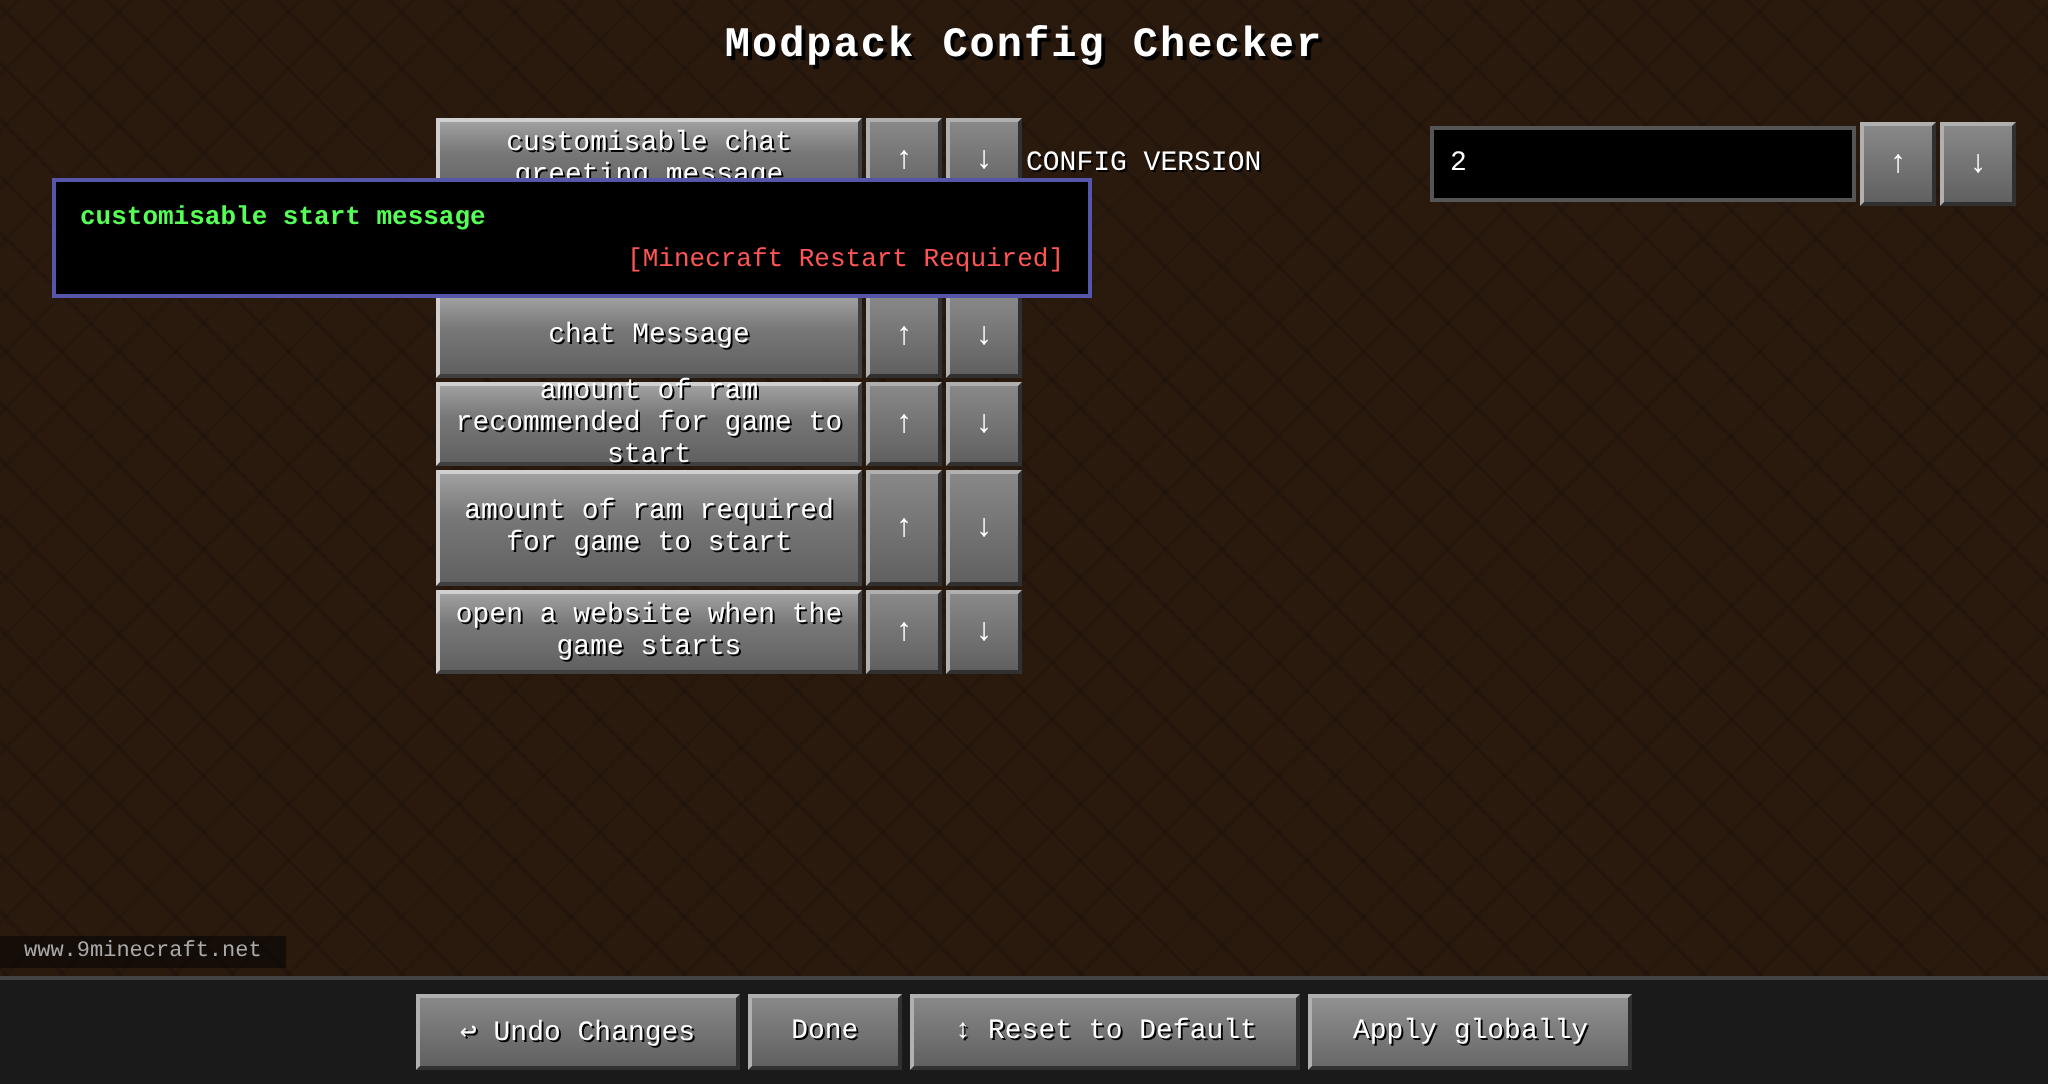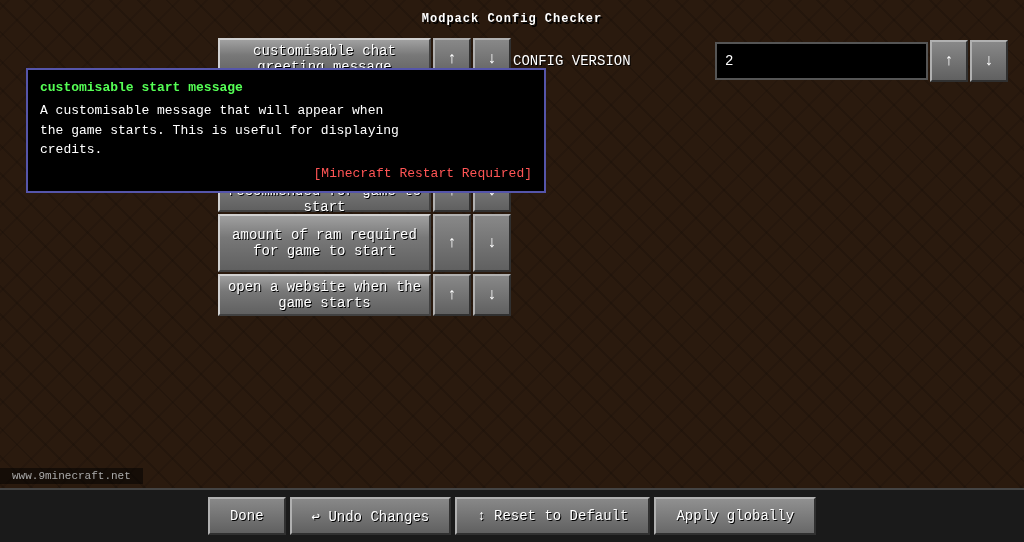--- a/index.html
+++ b/index.html
@@ -59,24 +59,24 @@
       width: 100%;
       height: 100%;
       display: flex;
       flex-direction: column;
       align-items: center;
       padding: 12px 16px 0;
     }
 
     .title {
       color: #ffffff;
-      font-size: 12px;
+      font-size: 21px;
       font-weight: bold;
       letter-spacing: 1px;
-      margin-bottom: 12px;
+      margin-bottom: 24px;
       text-shadow: 2px 2px 0 #000;
       font-family: 'Courier New', monospace;
     }
 
     .content-area {
       width: 100%;
       flex: 1;
       position: relative;
       display: flex;
       flex-direction: row;
@@ -290,32 +290,31 @@
       <div class="side-btn">
         <span>↑</span>
       </div>
       <div class="side-btn">
         <span>↓</span>
       </div>
     </div>
 
     <div class="tooltip-popup">
       <div class="tooltip-title">customisable start message</div>
-      <div class="tooltip-desc">A customisable message that will appear when<br>the game starts. This is useful for displaying<br>credits.</div>
       <div class="tooltip-restart">[Minecraft Restart Required]</div>
     </div>
   </div>
 </div>
 
 <div class="bottom-bar">
   <button class="bottom-btn">
-    <span>Done</span>
+    <span>↩ Undo Changes</span>
   </button>
   <button class="bottom-btn">
-    <span>↩ Undo Changes</span>
+    <span>Done</span>
   </button>
   <button class="bottom-btn">
     <span>↕ Reset to Default</span>
   </button>
   <button class="bottom-btn apply">
     <span>Apply globally</span>
   </button>
 </div>
 
 <div class="watermark">www.9minecraft.net</div>

